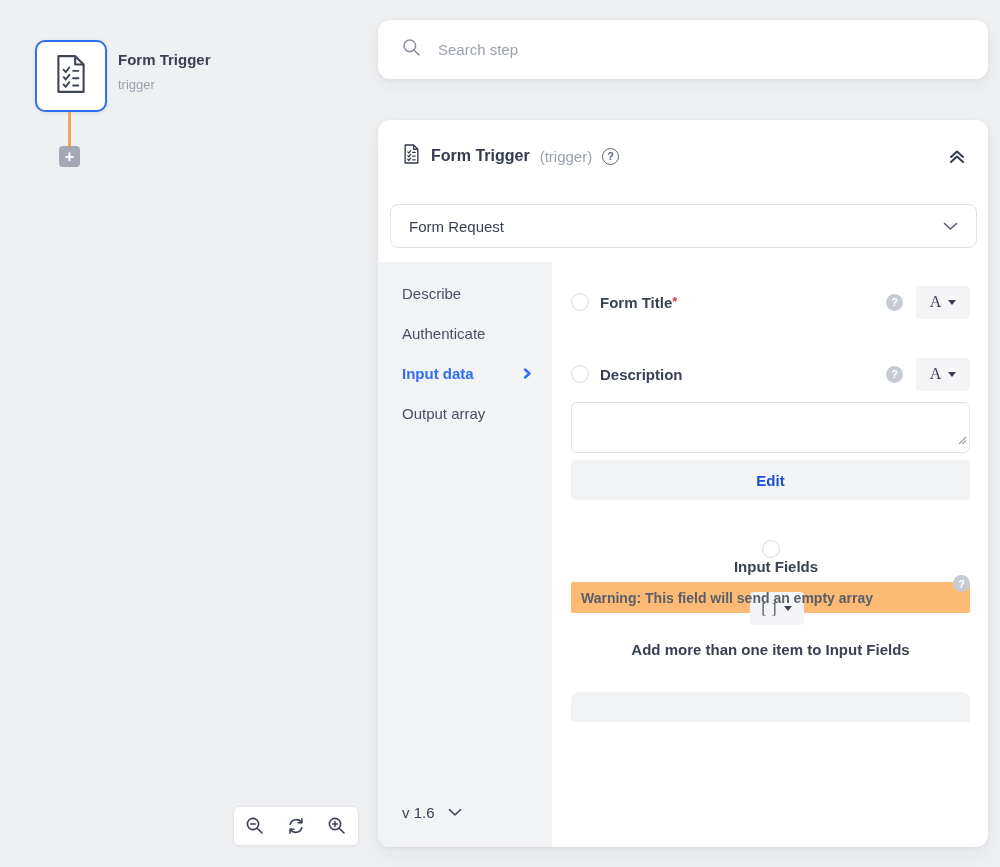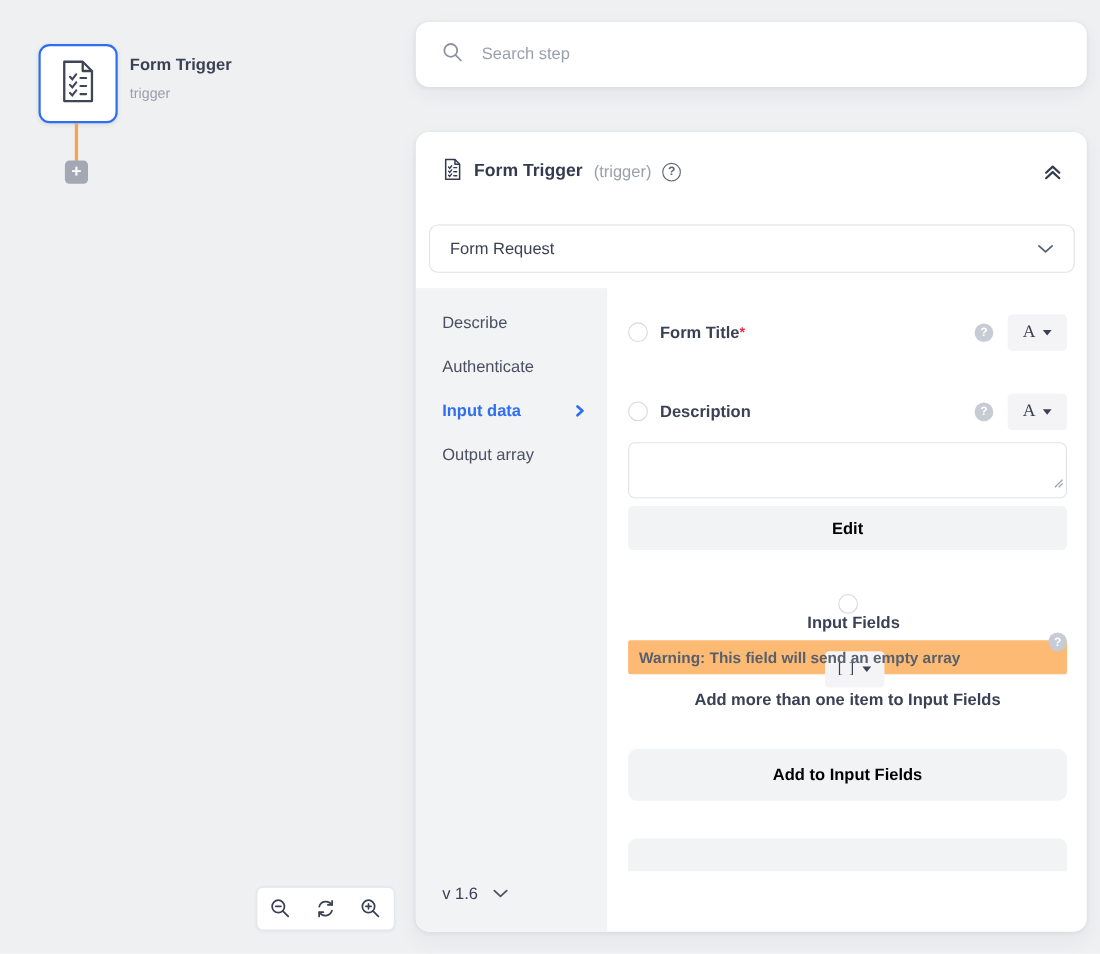--- a/index.html
+++ b/index.html
@@ -120,31 +120,31 @@
   .textarea-wrap { position: relative; margin-top: 17px; }
   .text-area {
     width: 100%; height: 51px; border: 1px solid #dfe2e7; border-radius: 6px;
     padding: 8px 16px; font-size: 14px; color: #3a4154; font-family: "Liberation Sans", sans-serif;
     outline: none; resize: none; display: block; background: #fff;
   }
   .resize-grip { position: absolute; right: 3px; bottom: 4px; pointer-events: none; }
 
   .gray-btn {
     width: 100%; background: #f2f3f5; border: none; border-radius: 5px;
-    font-size: 15px; font-weight: bold; color: #000000; font-family: "Liberation Sans", sans-serif;
+    font-size: 15px; font-weight: bold; color: #1d4ed8; font-family: "Liberation Sans", sans-serif;
     cursor: pointer; display: flex; align-items: center; justify-content: center;
   }
   .edit-btn { margin-top: 7px; height: 40px; font-weight: 600; }
   .add-btn { margin-top: 36px; height: 47px; border-radius: 8px; }
 
   .warning-banner {
     margin-top: 20px; height: 31px; background: #fdba74; border-radius: 2px;
     display: flex; align-items: center; padding: 0 10px; font-size: 14px; color: #58606b; font-weight: bold;
   }
-  .hint-text { margin-top: 15px; text-align: center; font-size: 15px; font-weight: bold; color: #3a4154; }
+  .hint-text { margin-top: 28px; text-align: center; font-size: 15px; font-weight: bold; color: #3a4154; }
   .peek-bar { margin-top: 34px; height: 30px; background: #f2f3f5; border-radius: 8px 8px 0 0; }
 
   .mt50 { margin-top: 50px; }
   .mt40 { margin-top: 40px; flex-direction: column; }
 </style>
 </head>
 <body>
 
 <div class="stage">
 
@@ -300,19 +300,18 @@
           <span class="radio-circle"></span>
           <span class="field-label">Input Fields</span>
           <span class="help-filled">?</span>
           <span class="type-btn">
             <span class="glyph brackets">[ ]</span>
             <span class="caret-down"></span>
           </span>
         </div>
         <div class="warning-banner">Warning: This field will send an empty array</div>
         <div class="hint-text">Add more than one item to Input Fields</div>
-        <button class="gray-btn add-btn">Add to Input Fields</button>
 
         <div class="peek-bar"></div>
       </div>
     </div>
   </div>
 </div>
 
 </body></html>

